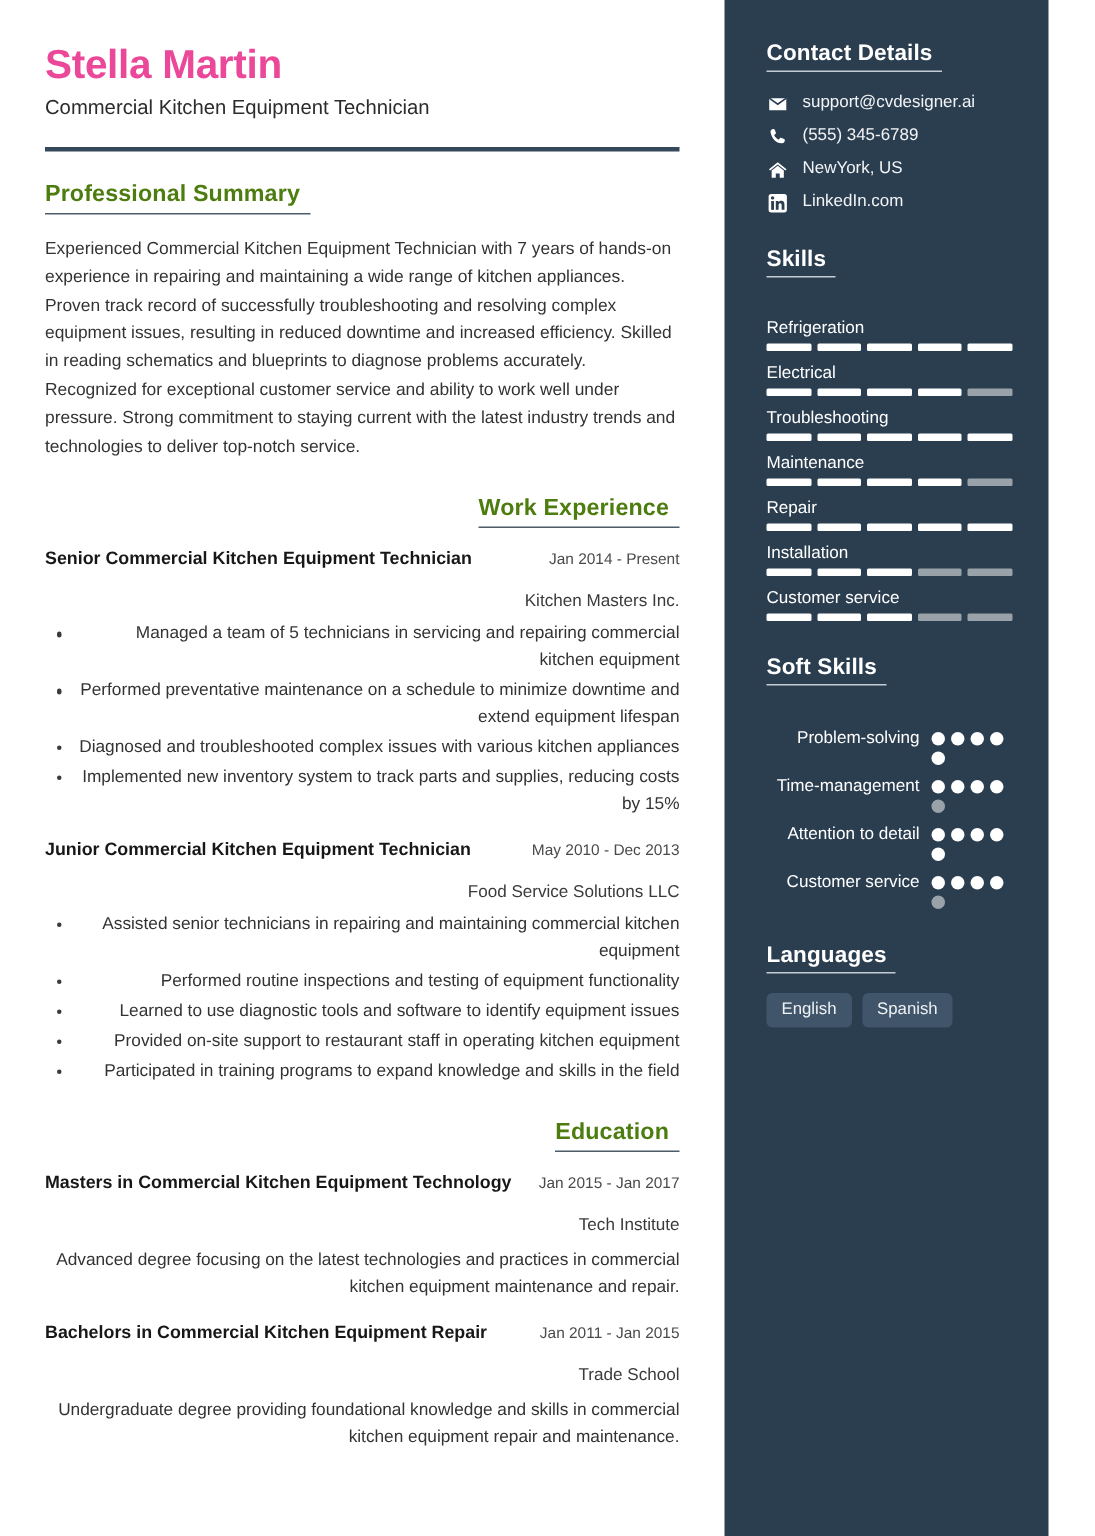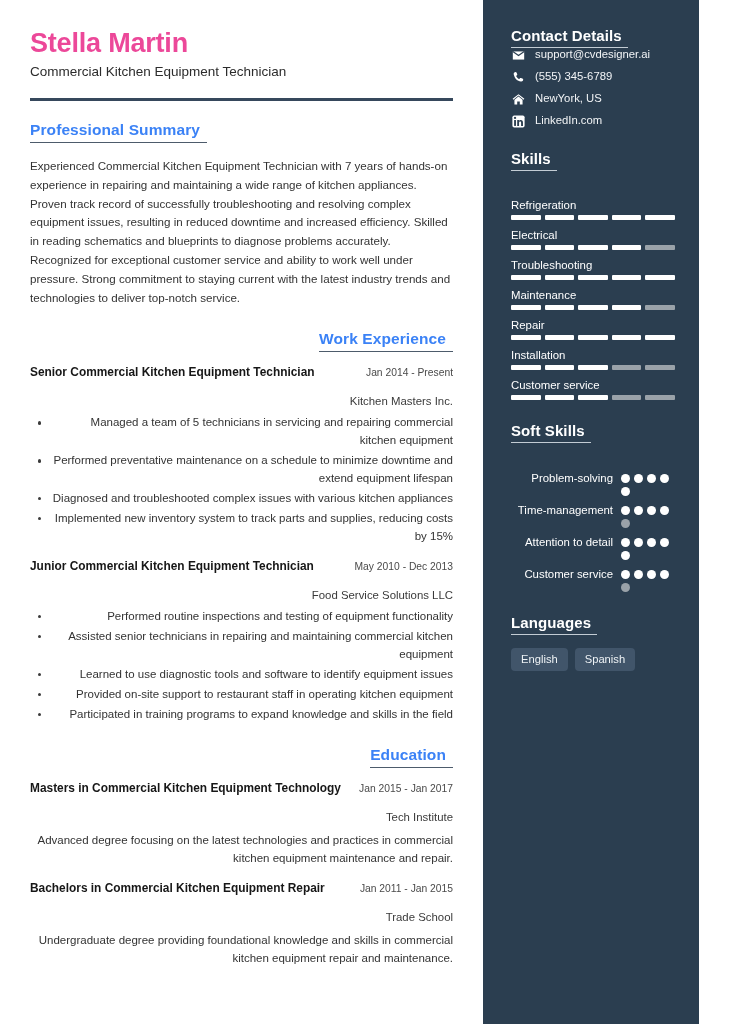--- a/index.html
+++ b/index.html
@@ -47,21 +47,21 @@
     height: 3px;
     background: #36485c;
     margin-top: 19px;
     margin-bottom: 20px;
   }
 
   .sec-head {
     display: inline-block;
     font-size: 15.5px;
     font-weight: bold;
-    color: #3b82f6;
+    color: #4d7c0f;
     border-bottom: 1.6px solid #4d5b6b;
     padding-bottom: 3px;
     padding-right: 7px;
     letter-spacing: 0.1px;
   }
 
   .summary-text {
     font-size: 11.6px;
     line-height: 1.62;
     color: #333333;
@@ -145,21 +145,21 @@
     display: inline-block;
     font-size: 15px;
     font-weight: bold;
     color: #ffffff;
     border-bottom: 1.7px solid #c3ccd4;
     padding-bottom: 3px;
     padding-right: 6px;
     letter-spacing: 0.1px;
   }
 
-  .contact-list { }
+  .contact-list { margin-top: 14px; }
 
   .contact-row {
     display: flex;
     align-items: center;
     gap: 10px;
     margin-bottom: 8px;
   }
 
   .contact-row .ico {
     width: 14px;
@@ -286,22 +286,22 @@
               <li>Implemented new inventory system to track parts and supplies, reducing costs by 15%</li>
             </ul>
           </div>
           <div class="entry">
             <div class="entry-head">
               <div class="entry-title">Junior Commercial Kitchen Equipment Technician</div>
               <div class="entry-date">May 2010 - Dec 2013</div>
             </div>
             <div class="entry-org">Food Service Solutions LLC</div>
             <ul class="bullets">
+              <li>Assisted senior technicians in repairing and maintaining commercial kitchen equipment</li>
               <li>Performed routine inspections and testing of equipment functionality</li>
-              <li>Assisted senior technicians in repairing and maintaining commercial kitchen equipment</li>
               <li>Learned to use diagnostic tools and software to identify equipment issues</li>
               <li>Provided on-site support to restaurant staff in operating kitchen equipment</li>
               <li>Participated in training programs to expand knowledge and skills in the field</li>
             </ul>
           </div>
         </div>
     </div>
 
     <div class="section">
       <div class="sec-head">Education</div>

